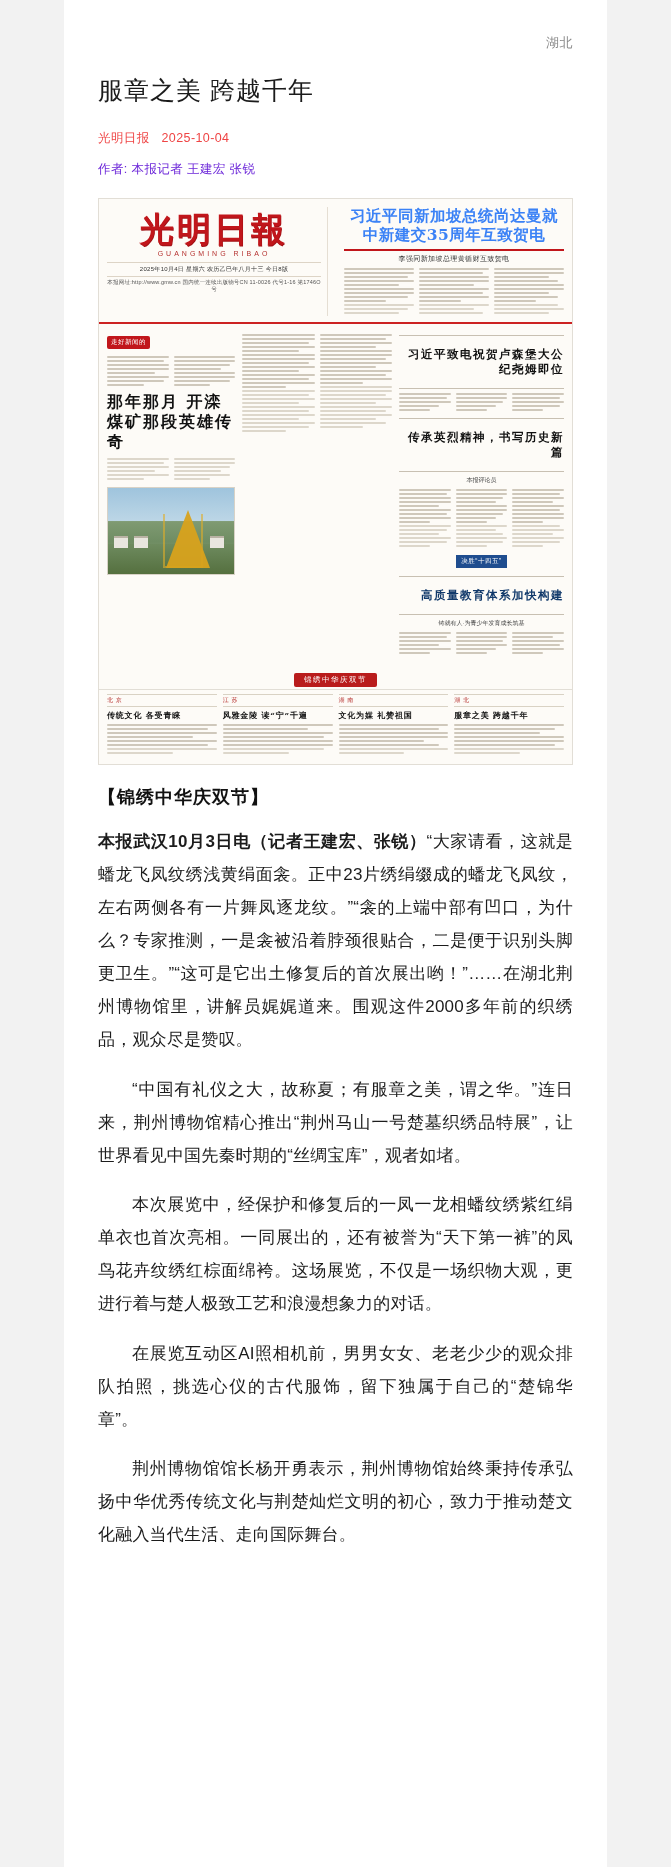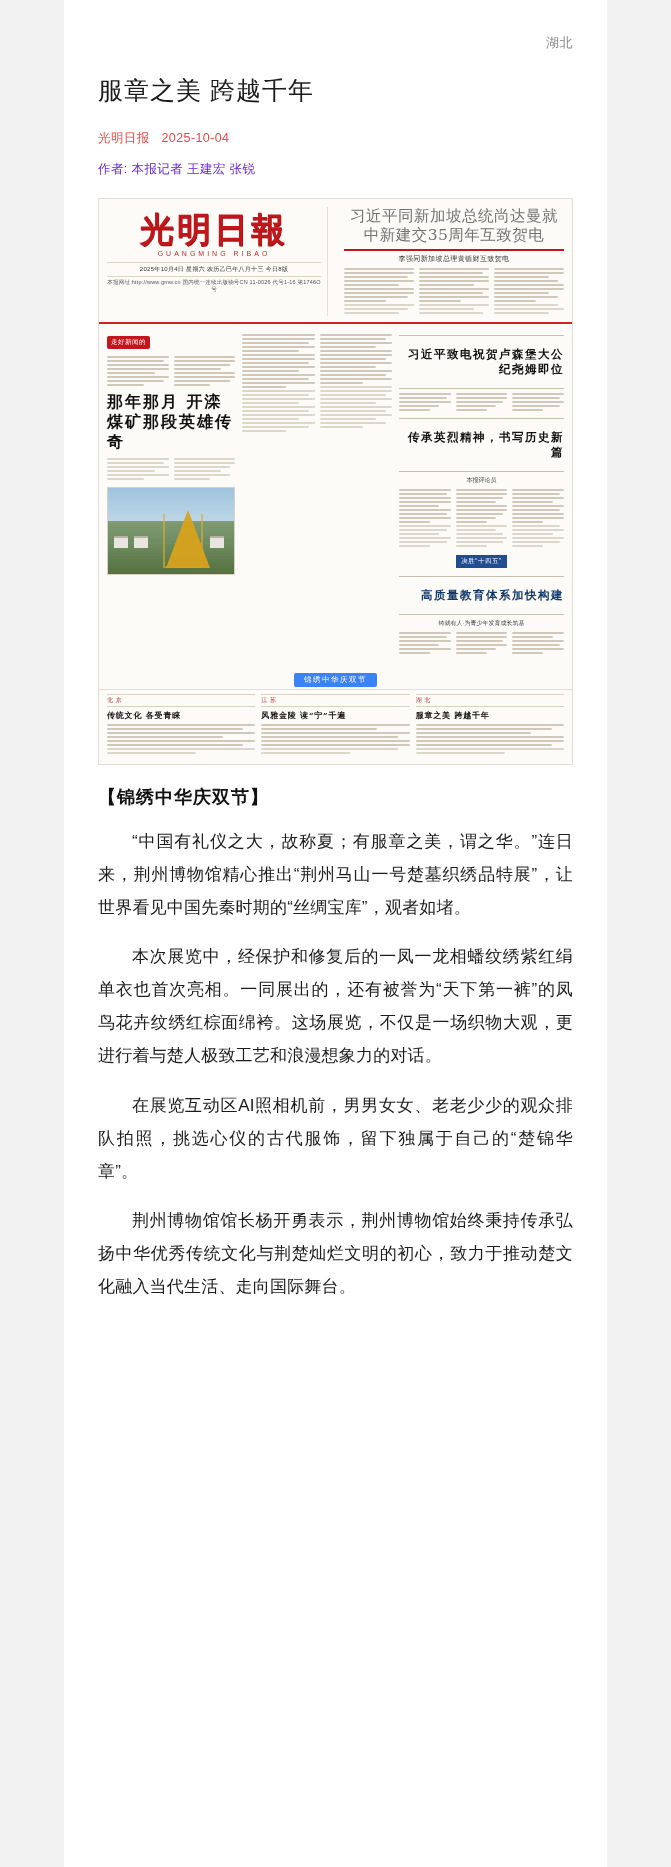--- a/index.html
+++ b/index.html
@@ -107,22 +107,22 @@
   .gm-url {
     font-size: 5.5px;
     color: #555;
     text-align: center;
     padding-top: 2px;
     letter-spacing: 0.2px;
   }
   .lead-right { flex: 1 1 auto; }
   .lead-title {
     font-family: "DejaVu Serif", serif;
-    font-weight: normal;
-    color: #737373;
+    font-weight: bold;
+    color: #3b82f6;
     font-size: 15.5px;
     line-height: 1.22;
     letter-spacing: 0.5px;
     text-align: center;
   }
   .lead-sub {
     font-size: 7px;
     color: #333;
     text-align: center;
     margin-top: 3px;
@@ -251,21 +251,21 @@
     padding: 2px 5px;
     letter-spacing: 0.5px;
     margin-bottom: 3px;
   }
   .strip-banner {
     text-align: center;
     margin: 4px 0 2px 0;
   }
   .strip-banner span {
     display: inline-block;
-    background: #3b82f6;
+    background: #b91c1c;
     color: #fff;
     font-size: 7.5px;
     padding: 2px 10px;
     letter-spacing: 1.5px;
     border-radius: 2px;
   }
   .bottom-strip {
     display: flex;
     gap: 6px;
     padding: 4px 8px 8px 8px;
@@ -641,36 +641,49 @@
           <div class="tline s1"></div>
             <div class="tline s3"></div>
             <div class="tline s1"></div>
           <div class="tline s2"></div>
             <div class="tline s1"></div>
             <div class="tline s1"></div>
           <div class="tline s2 light"></div>
             <div class="tline s4 light"></div>
         </div>
         <div class="bs-col">
+          <div class="bs-tag">湖 南</div>
+          <div class="bs-title">文化为媒 礼赞祖国</div>
+          <div class="tline s1"></div>
+            <div class="tline s2"></div>
+            <div class="tline s1"></div>
+          <div class="tline s1"></div>
+            <div class="tline s3"></div>
+            <div class="tline s2"></div>
+          <div class="tline s1 light"></div>
+            <div class="tline s4 light"></div>
+        </div>
+        <div class="bs-col">
           <div class="bs-tag">湖 北</div>
           <div class="bs-title">服章之美 跨越千年</div>
           <div class="tline s1"></div>
             <div class="tline s2"></div>
             <div class="tline s3"></div>
           <div class="tline s1"></div>
             <div class="tline s1"></div>
             <div class="tline s2"></div>
           <div class="tline s1 light"></div>
             <div class="tline s4 light"></div>
         </div>
       </div>
     </div>
 
     <div class="subhead">【锦绣中华庆双节】</div>
 
+    <p class="para first"><b>本报武汉10月3日电（记者王建宏、张锐）</b><span>“大家请看，这就是蟠龙飞凤纹绣浅黄绢面衾。正中23片绣绢缀成的蟠龙飞凤纹，左右两侧各有一片舞凤逐龙纹。”“衾的上端中部有凹口，为什么？专家推测，一是衾被沿着脖颈很贴合，二是便于识别头脚更卫生。”“这可是它出土修复后的首次展出哟！”……在湖北荆州博物馆里，讲解员娓娓道来。围观这件2000多年前的织绣品，观众尽是赞叹。</span></p>
 
     <p class="para">“中国有礼仪之大，故称夏；有服章之美，谓之华。”连日来，荆州博物馆精心推出“荆州马山一号楚墓织绣品特展”，让世界看见中国先秦时期的“丝绸宝库”，观者如堵。</p>
 
     <p class="para">本次展览中，经保护和修复后的一凤一龙相蟠纹绣紫红绢单衣也首次亮相。一同展出的，还有被誉为“天下第一裤”的凤鸟花卉纹绣红棕面绵袴。这场展览，不仅是一场织物大观，更进行着与楚人极致工艺和浪漫想象力的对话。</p>
 
     <p class="para">在展览互动区AI照相机前，男男女女、老老少少的观众排队拍照，挑选心仪的古代服饰，留下独属于自己的“楚锦华章”。</p>
 
     <p class="para">荆州博物馆馆长杨开勇表示，荆州博物馆始终秉持传承弘扬中华优秀传统文化与荆楚灿烂文明的初心，致力于推动楚文化融入当代生活、走向国际舞台。</p>
 
   </div>

